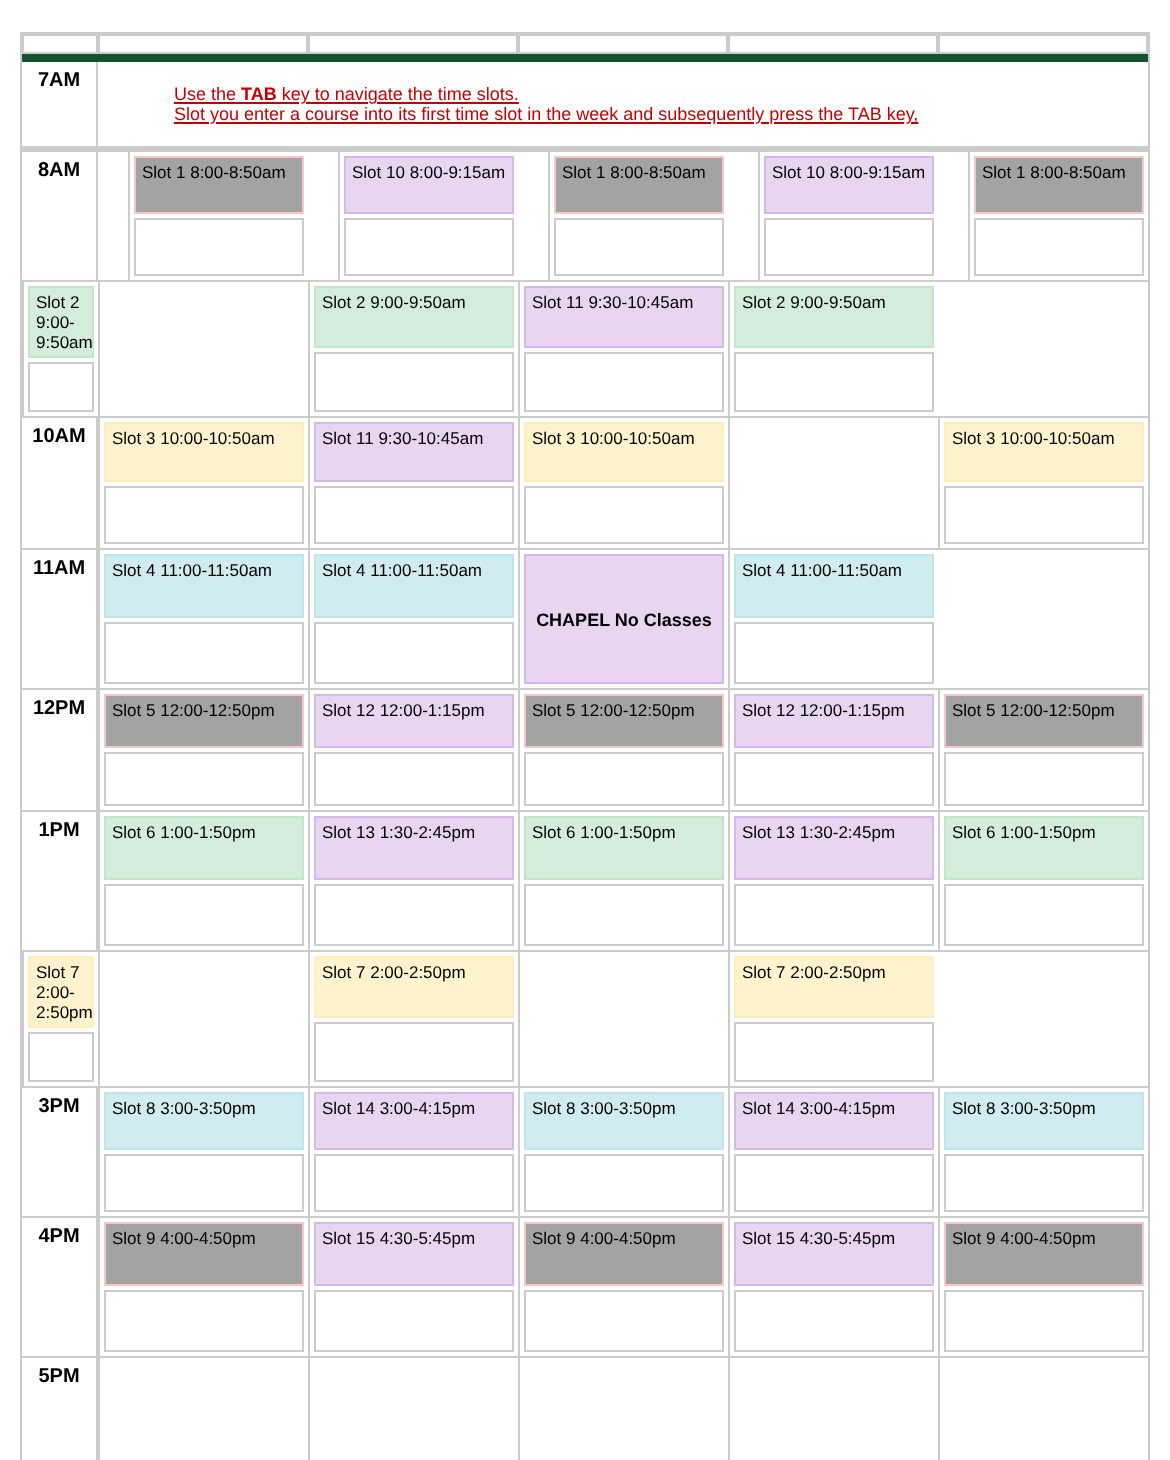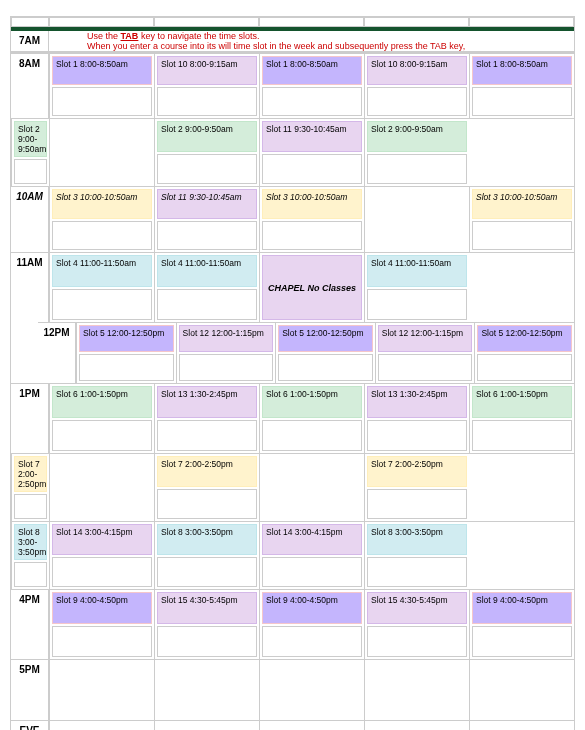--- a/index.html
+++ b/index.html
@@ -44,23 +44,24 @@
       font-weight: bold;
       text-align: center;
       padding: 2px;
       border-right: 1px solid #ccc;
       display: flex;
       align-items: flex-start;
       justify-content: center;
       padding-top: 4px;
     }
     .info-box {
-      padding: 0 6px;
+      padding: 11px 6px;
       font-size: 9px;
       color: #c00;
+      text-decoration: underline;
     }
     .info-box .tab-key {
       font-weight: bold;
       text-decoration: underline;
     }
     .schedule-row {
       display: grid;
       grid-template-columns: 38px repeat(5, 1fr);
       border-top: 1px solid #ccc;
       min-height: 60px;
@@ -85,27 +86,27 @@
       min-height: 60px;
     }
     .slot {
       border: 1px solid #ccc;
       padding: 2px 3px;
       font-size: 8.5px;
       display: flex;
       align-items: flex-start;
       flex: 1;
     }
-    .slot-pink { background: #c4b5fd; border-color: #f5c6cb; }
+    .slot-pink { background: #a3a3a3; border-color: #f5c6cb; }
     .slot-green { background: #d4edda; border-color: #c3e6cb; }
     .slot-purple { background: #e8d5f0; border-color: #d4b8e8; }
     .slot-blue { background: #d1ecf1; border-color: #bee5eb; }
     .slot-yellow { background: #fff3cd; border-color: #ffeeba; }
     .slot-gray { background: #d6d6d6; border-color: #c0c0c0; text-align: center; justify-content: center; align-items: center; font-size: 9px; font-weight: bold; }
-    .slot-chapel { background: #e8d5f0; border-color: #d4b8e8; text-align: center; justify-content: center; align-items: center; font-size: 9px; font-weight: bold; font-style: italic; }
+    .slot-chapel { background: #e8d5f0; border-color: #d4b8e8; text-align: center; justify-content: center; align-items: center; font-size: 9px; font-weight: bold; }
   </style>
 </head>
 <body>
 
 <h1></h1>
 
 <div class="schedule-container">
 
   <div class="header-row">
     <div class="header-cell"></div>
@@ -113,69 +114,69 @@
     <div class="header-cell"></div>
     <div class="header-cell"></div>
     <div class="header-cell"></div>
     <div class="header-cell"></div>
   </div>
 
   <div class="info-row">
     <div class="time-label">7AM</div>
     <div class="info-box">
       <div>Use the <span class="tab-key">TAB</span> key to navigate the time slots.</div>
-      <div>When you enter a course into its will time slot in the week and subsequently press the TAB key,</div>
+      <div>Slot you enter a course into its first time slot in the week and subsequently press the TAB key,</div>
     </div>
   </div>
 </div>
 
 <div class="schedule-container" id="schedule-body">
+    <div class="schedule-row" style="min-height: 65px; gap: 15px;">
+      <div class="time-label">8AM</div>
+      <div class="day-cell">
+        <div class="slot slot-pink" style="display: block;">Slot 1 8:00-8:50am</div>
+        <div class="slot" style="flex: 1 1 0%; min-height: 25px; background: white; border-color: rgb(204, 204, 204);"></div>
+      </div>
+      <div class="day-cell">
+        <div class="slot slot-purple" style="display: block;">Slot 10 8:00-9:15am</div>
+        <div class="slot" style="flex: 1 1 0%; min-height: 25px; background: white; border-color: rgb(204, 204, 204);"></div>
+      </div>
+      <div class="day-cell">
+        <div class="slot slot-pink" style="display: block;">Slot 1 8:00-8:50am</div>
+        <div class="slot" style="flex: 1 1 0%; min-height: 25px; background: white; border-color: rgb(204, 204, 204);"></div>
+      </div>
+      <div class="day-cell">
+        <div class="slot slot-purple" style="display: block;">Slot 10 8:00-9:15am</div>
+        <div class="slot" style="flex: 1 1 0%; min-height: 25px; background: white; border-color: rgb(204, 204, 204);"></div>
+      </div>
+      <div class="day-cell">
+        <div class="slot slot-pink" style="display: block;">Slot 1 8:00-8:50am</div>
+        <div class="slot" style="flex: 1 1 0%; min-height: 25px; background: white; border-color: rgb(204, 204, 204);"></div>
+      </div>
+    </div>
     <div class="schedule-row" style="min-height: 65px;">
-      <div class="time-label">8AM</div>
-      <div class="day-cell">
-        <div class="slot slot-pink" style="display: block;">Slot 1 8:00-8:50am</div>
-        <div class="slot" style="flex: 1 1 0%; min-height: 25px; background: white; border-color: rgb(204, 204, 204);"></div>
-      </div>
-      <div class="day-cell">
-        <div class="slot slot-purple" style="display: block;">Slot 10 8:00-9:15am</div>
-        <div class="slot" style="flex: 1 1 0%; min-height: 25px; background: white; border-color: rgb(204, 204, 204);"></div>
-      </div>
-      <div class="day-cell">
-        <div class="slot slot-pink" style="display: block;">Slot 1 8:00-8:50am</div>
-        <div class="slot" style="flex: 1 1 0%; min-height: 25px; background: white; border-color: rgb(204, 204, 204);"></div>
-      </div>
-      <div class="day-cell">
-        <div class="slot slot-purple" style="display: block;">Slot 10 8:00-9:15am</div>
-        <div class="slot" style="flex: 1 1 0%; min-height: 25px; background: white; border-color: rgb(204, 204, 204);"></div>
-      </div>
-      <div class="day-cell">
-        <div class="slot slot-pink" style="display: block;">Slot 1 8:00-8:50am</div>
+      <div class="day-cell">
+        <div class="slot slot-green" style="display: block;">Slot 2 9:00-9:50am</div>
+        <div class="slot" style="flex: 1 1 0%; min-height: 25px; background: white; border-color: rgb(204, 204, 204);"></div>
+      </div>
+      <div class="day-cell" style="min-height: 65px;"></div>
+      <div class="day-cell">
+        <div class="slot slot-green" style="display: block;">Slot 2 9:00-9:50am</div>
+        <div class="slot" style="flex: 1 1 0%; min-height: 25px; background: white; border-color: rgb(204, 204, 204);"></div>
+      </div>
+      <div class="day-cell">
+        <div class="slot slot-purple" style="display: block;">Slot 11 9:30-10:45am</div>
+        <div class="slot" style="flex: 1 1 0%; min-height: 25px; background: white; border-color: rgb(204, 204, 204);"></div>
+      </div>
+      <div class="day-cell">
+        <div class="slot slot-green" style="display: block;">Slot 2 9:00-9:50am</div>
         <div class="slot" style="flex: 1 1 0%; min-height: 25px; background: white; border-color: rgb(204, 204, 204);"></div>
       </div>
     </div>
     <div class="schedule-row" style="min-height: 65px;">
-      <div class="day-cell">
-        <div class="slot slot-green" style="display: block;">Slot 2 9:00-9:50am</div>
-        <div class="slot" style="flex: 1 1 0%; min-height: 25px; background: white; border-color: rgb(204, 204, 204);"></div>
-      </div>
-      <div class="day-cell" style="min-height: 65px;"></div>
-      <div class="day-cell">
-        <div class="slot slot-green" style="display: block;">Slot 2 9:00-9:50am</div>
-        <div class="slot" style="flex: 1 1 0%; min-height: 25px; background: white; border-color: rgb(204, 204, 204);"></div>
-      </div>
-      <div class="day-cell">
-        <div class="slot slot-purple" style="display: block;">Slot 11 9:30-10:45am</div>
-        <div class="slot" style="flex: 1 1 0%; min-height: 25px; background: white; border-color: rgb(204, 204, 204);"></div>
-      </div>
-      <div class="day-cell">
-        <div class="slot slot-green" style="display: block;">Slot 2 9:00-9:50am</div>
-        <div class="slot" style="flex: 1 1 0%; min-height: 25px; background: white; border-color: rgb(204, 204, 204);"></div>
-      </div>
-    </div>
-    <div class="schedule-row" style="min-height: 65px; font-style: italic;">
       <div class="time-label">10AM</div>
       <div class="day-cell">
         <div class="slot slot-yellow" style="display: block;">Slot 3 10:00-10:50am</div>
         <div class="slot" style="flex: 1 1 0%; min-height: 25px; background: white; border-color: rgb(204, 204, 204);"></div>
       </div>
       <div class="day-cell">
         <div class="slot slot-purple" style="display: block;">Slot 11 9:30-10:45am</div>
         <div class="slot" style="flex: 1 1 0%; min-height: 25px; background: white; border-color: rgb(204, 204, 204);"></div>
       </div>
       <div class="day-cell">
@@ -200,21 +201,21 @@
       </div>
       <div class="day-cell">
         <div class="slot slot-chapel" style="text-align: center; justify-content: center; align-items: center; flex-direction: column; display: flex; height: 100%; font-weight: bold;">CHAPEL
 No Classes</div>
       </div>
       <div class="day-cell">
         <div class="slot slot-blue" style="display: block;">Slot 4 11:00-11:50am</div>
         <div class="slot" style="flex: 1 1 0%; min-height: 25px; background: white; border-color: rgb(204, 204, 204);"></div>
       </div>
     </div>
-    <div class="schedule-row" style="min-height: 60px; margin-left: 27px;">
+    <div class="schedule-row" style="min-height: 60px;">
       <div class="time-label">12PM</div>
       <div class="day-cell">
         <div class="slot slot-pink" style="display: block;">Slot 5 12:00-12:50pm</div>
         <div class="slot" style="flex: 1 1 0%; min-height: 25px; background: white; border-color: rgb(204, 204, 204);"></div>
       </div>
       <div class="day-cell">
         <div class="slot slot-purple" style="display: block;">Slot 12 12:00-1:15pm</div>
         <div class="slot" style="flex: 1 1 0%; min-height: 25px; background: white; border-color: rgb(204, 204, 204);"></div>
       </div>
       <div class="day-cell">
@@ -263,20 +264,21 @@
         <div class="slot slot-yellow" style="display: block;">Slot 7 2:00-2:50pm</div>
         <div class="slot" style="flex: 1 1 0%; min-height: 25px; background: white; border-color: rgb(204, 204, 204);"></div>
       </div>
       <div class="day-cell" style="min-height: 65px;"></div>
       <div class="day-cell">
         <div class="slot slot-yellow" style="display: block;">Slot 7 2:00-2:50pm</div>
         <div class="slot" style="flex: 1 1 0%; min-height: 25px; background: white; border-color: rgb(204, 204, 204);"></div>
       </div>
     </div>
     <div class="schedule-row" style="min-height: 65px;">
+      <div class="time-label">3PM</div>
       <div class="day-cell">
         <div class="slot slot-blue" style="display: block;">Slot 8 3:00-3:50pm</div>
         <div class="slot" style="flex: 1 1 0%; min-height: 25px; background: white; border-color: rgb(204, 204, 204);"></div>
       </div>
       <div class="day-cell">
         <div class="slot slot-purple" style="display: block;">Slot 14 3:00-4:15pm</div>
         <div class="slot" style="flex: 1 1 0%; min-height: 25px; background: white; border-color: rgb(204, 204, 204);"></div>
       </div>
       <div class="day-cell">
         <div class="slot slot-blue" style="display: block;">Slot 8 3:00-3:50pm</div>

